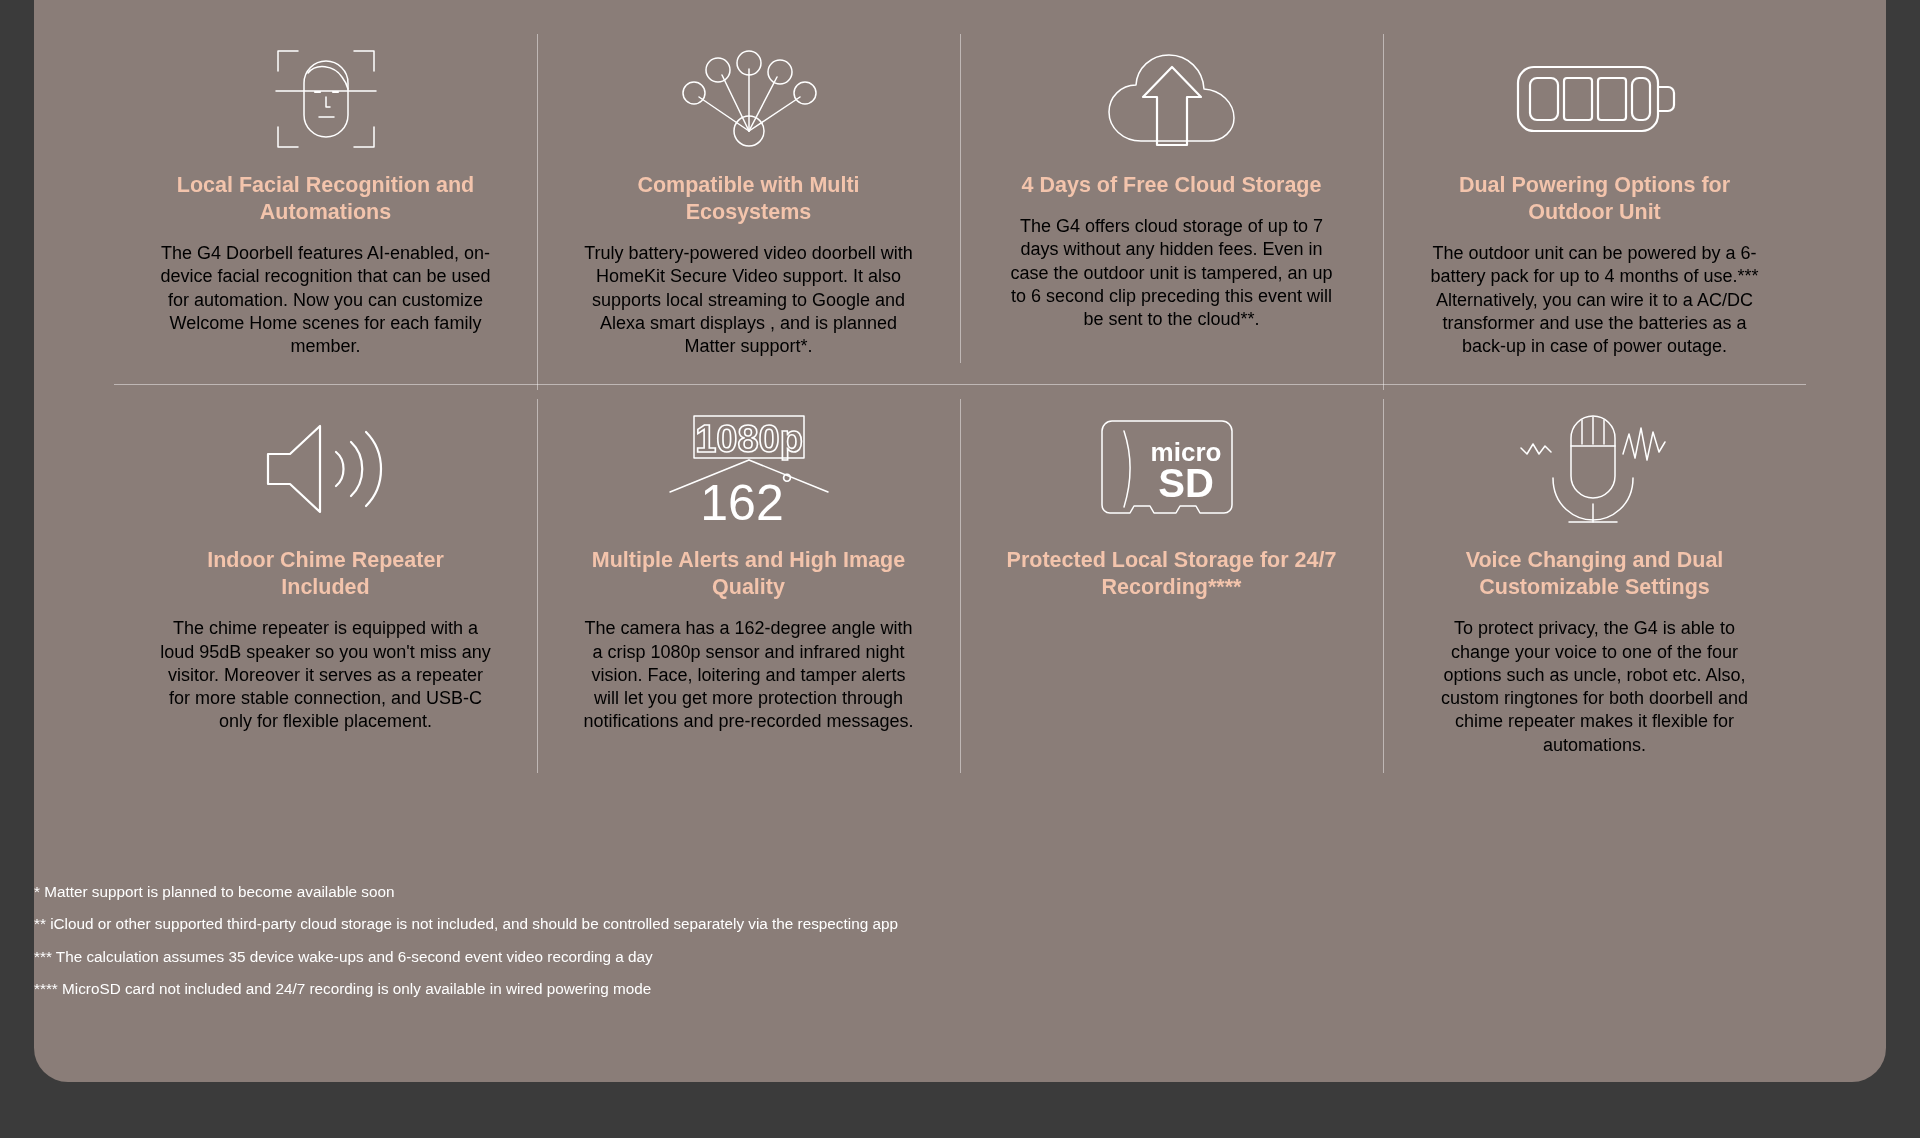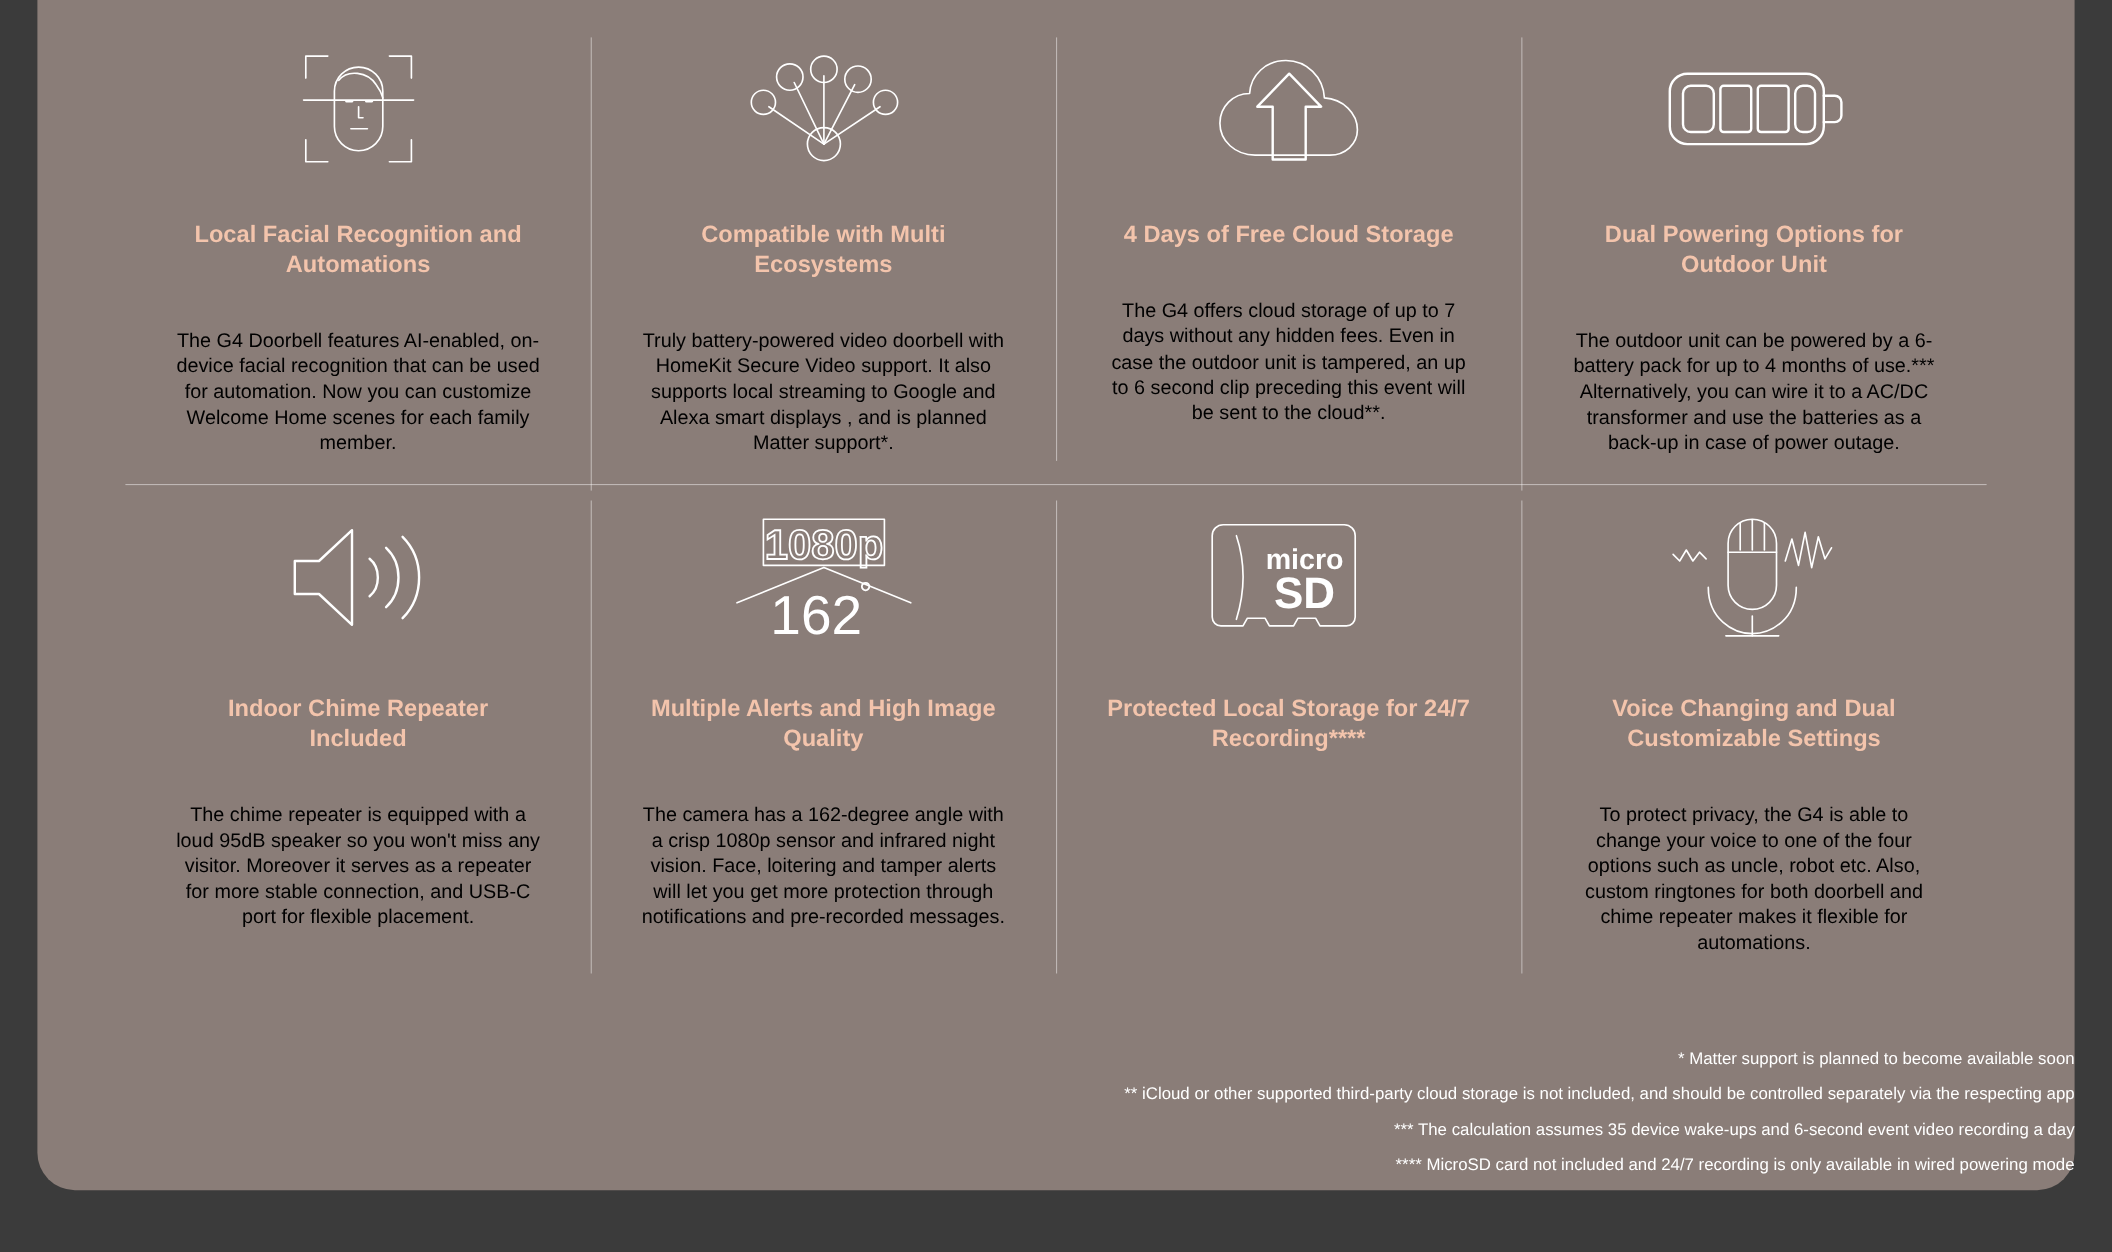--- a/index.html
+++ b/index.html
@@ -35,21 +35,20 @@
     width: 100%;
   }
   .row-top { align-items: flex-start; }
   .cell {
     width: 25%;
     padding: 22px 18px 26px 18px;
     display: flex;
     flex-direction: column;
     align-items: center;
     position: relative;
-    gap: 28px;
   }
   
   .cell + .cell::before {
     content: "";
     position: absolute;
     left: 0; top: 14px; bottom: 8px;
     width: 1px;
     background: rgba(255,255,255,0.45);
   }
   .row-top .cell + .cell::before { top: 16px; bottom: -6px; }
@@ -84,22 +83,22 @@
     color: #000000;
     font-size: 18px;
     line-height: 1.29;
     text-align: center;
     max-width: 332px;
   }
 
   .footnotes {
     position: absolute;
     left: 0; right: 0;
-    top: 955px;
-    text-align: right;
+    top: 884px;
+    text-align: left;
   }
   .footnote {
     color: #ffffff;
     font-size: 15.3px;
     line-height: 1.0;
     margin-bottom: 17px;
   }
 
   svg { display: block; overflow: visible; }
   .st { fill: none; stroke: #ffffff; stroke-width: 2.2; stroke-linecap: round; stroke-linejoin: round; }
@@ -200,21 +199,21 @@
         <div class="cell">
           <div class="icon-wrap row2">
             <svg width="140" height="110" viewBox="0 0 140 110">
               <path class="st" d="M12 40 H34 L64 12 V98 L34 70 H12 Z"></path>
               <path class="st" d="M80 38 C90 46 90 64 80 72"></path>
               <path class="st" d="M95 28 C110 42 110 68 95 82"></path>
               <path class="st" d="M110 18 C130 38 130 72 110 92"></path>
             </svg>
           </div>
           <div class="title">Indoor Chime Repeater Included</div>
-          <div class="body">The chime repeater is equipped with a loud 95dB speaker so you won't miss any visitor. Moreover it serves as a repeater for more stable connection, and USB-C port for flexible placement.</div>
+          <div class="body">The chime repeater is equipped with a loud 95dB speaker so you won't miss any visitor. Moreover it serves as a repeater for more stable connection, and USB-C only for flexible placement.</div>
         </div>
 
         <div class="cell">
           <div class="icon-wrap row2">
             <svg width="170" height="118" viewBox="0 0 170 118">
               <rect class="st-thin" x="30" y="6" width="110" height="42"></rect>
               <text class="txt-out" x="85" y="42" font-size="38" text-anchor="middle">1080p</text>
               <line class="st-thin" x1="85" y1="50" x2="6" y2="82"></line>
               <line class="st-thin" x1="85" y1="50" x2="164" y2="82"></line>
               <text class="txt-fill" x="78" y="110" font-size="50" text-anchor="middle">162</text>

